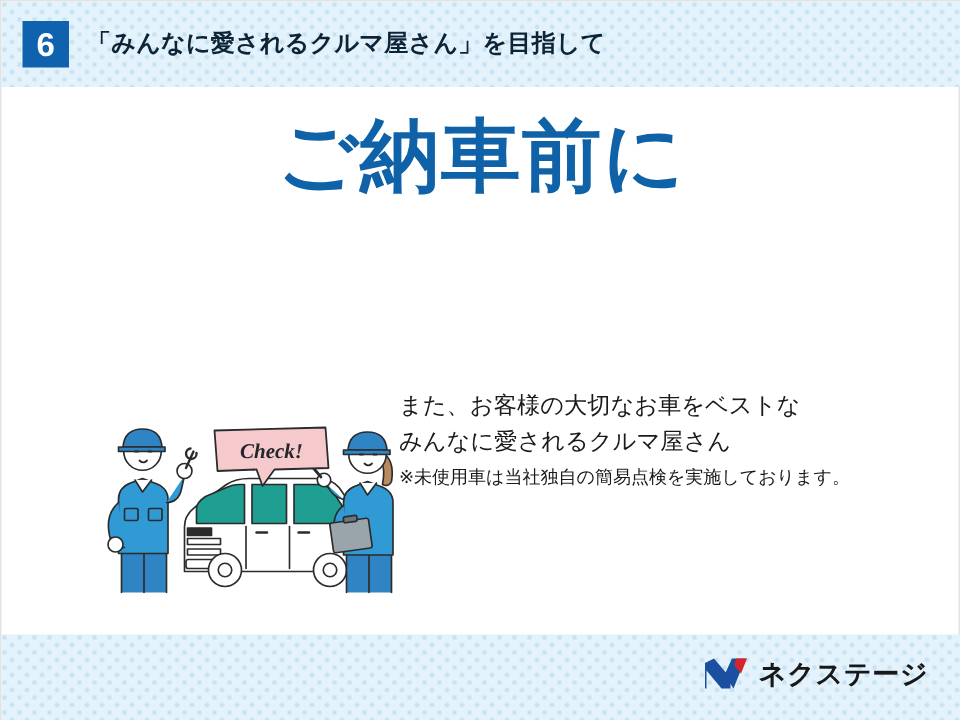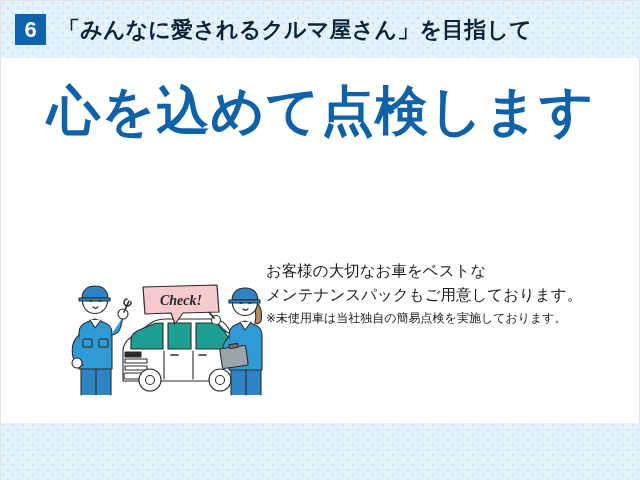--- a/index.html
+++ b/index.html
@@ -44,21 +44,21 @@
     background:#0f63ae;
     color:#ffffff;
     display:flex; align-items:center; justify-content:center;
     font-size:22px; font-weight:bold;
     letter-spacing:0;
     line-height:1;
     flex:0 0 auto;
   }
   #header-title {
     margin-left:12px;
-    font-size:22px;
+    font-size:16px;
     color:#0d2436;
     font-weight:600;
     letter-spacing:.2px;
     white-space:nowrap;
   }
 
   
   #headline {
     position:absolute; top:74px; left:0; width:640px;
     text-align:center;
@@ -109,21 +109,21 @@
 <div id="page">
 
   <div class="dot-band" id="band-top"></div>
 
   <div id="header-row">
     <div id="num-badge">6</div>
     <div id="header-title">「みんなに愛されるクルマ屋さん」を目指して</div>
   </div>
 
   <div id="headline">
-    <span id="headline-l2">心を込めて点検します</span>
+    <span id="headline-l1">ご納車前に</span>
   </div>
 
   <div id="illustration">
     <svg viewBox="0 0 205 125" xmlns="http://www.w3.org/2000/svg">
       <g stroke="#2b2b2b" stroke-width="1.1" fill="none" stroke-linejoin="round" stroke-linecap="round">
 
         <g>
           <path d="M52 108 L52 78 Q52 69 62 63 L80 50 Q86 46 95 46 L140 46
                    Q150 46 155 52 L162 62 Q166 68 166 78 L166 108 Z" fill="#ffffff"></path>
 
@@ -210,21 +210,29 @@
 
         <g>
           <path d="M72 14 L146 12 L148 39 L112 40 L104 51 L100 40 L74 41 Z" fill="#f6c9cc" stroke="#2b2b2b" stroke-width="1.2"></path>
         </g>
       </g>
       <text x="110" y="32" text-anchor="middle" font-family="'Liberation Serif', serif" font-style="italic" font-size="14" font-weight="bold" fill="#23262b">Check!</text>
     </svg>
   </div>
 
   <div id="body-copy">
-    <span class="line">お客様の大切なお車をベストな</span>
-    <span class="line">メンテナンスパックもご用意しております。</span>
+    <span class="line">また、お客様の大切なお車をベストな</span>
+    <span class="line">みんなに愛されるクルマ屋さん</span>
     <span class="note">※未使用車は当社独自の簡易点検を実施しております。</span>
   </div>
 
   <div class="dot-band" id="band-bottom"></div>
 
+  <div id="logo">
+    <svg id="logo-mark" viewBox="0 0 30 22" xmlns="http://www.w3.org/2000/svg">
+      <path d="M1 21 L1 4 L7 1 L18 14 L18 21 L12 21 L2 9 L2 21 Z" fill="#1b4fa0"></path>
+      <path d="M19 1 L28 1 L20 21 L14 12 Z" fill="#1b4fa0"></path>
+      <path d="M22 1 L29 1 L25 11 L20.5 5.5 Z" fill="#d7242a"></path>
+    </svg>
+    <span id="logo-text">ネクステージ</span>
+  </div>
 
 </div>
 
 </body></html>

